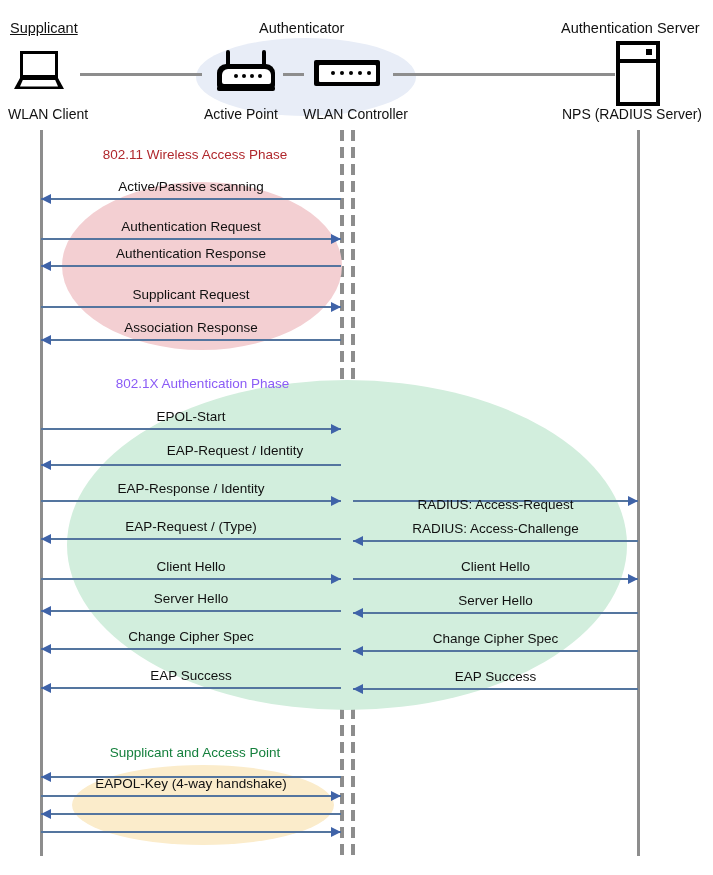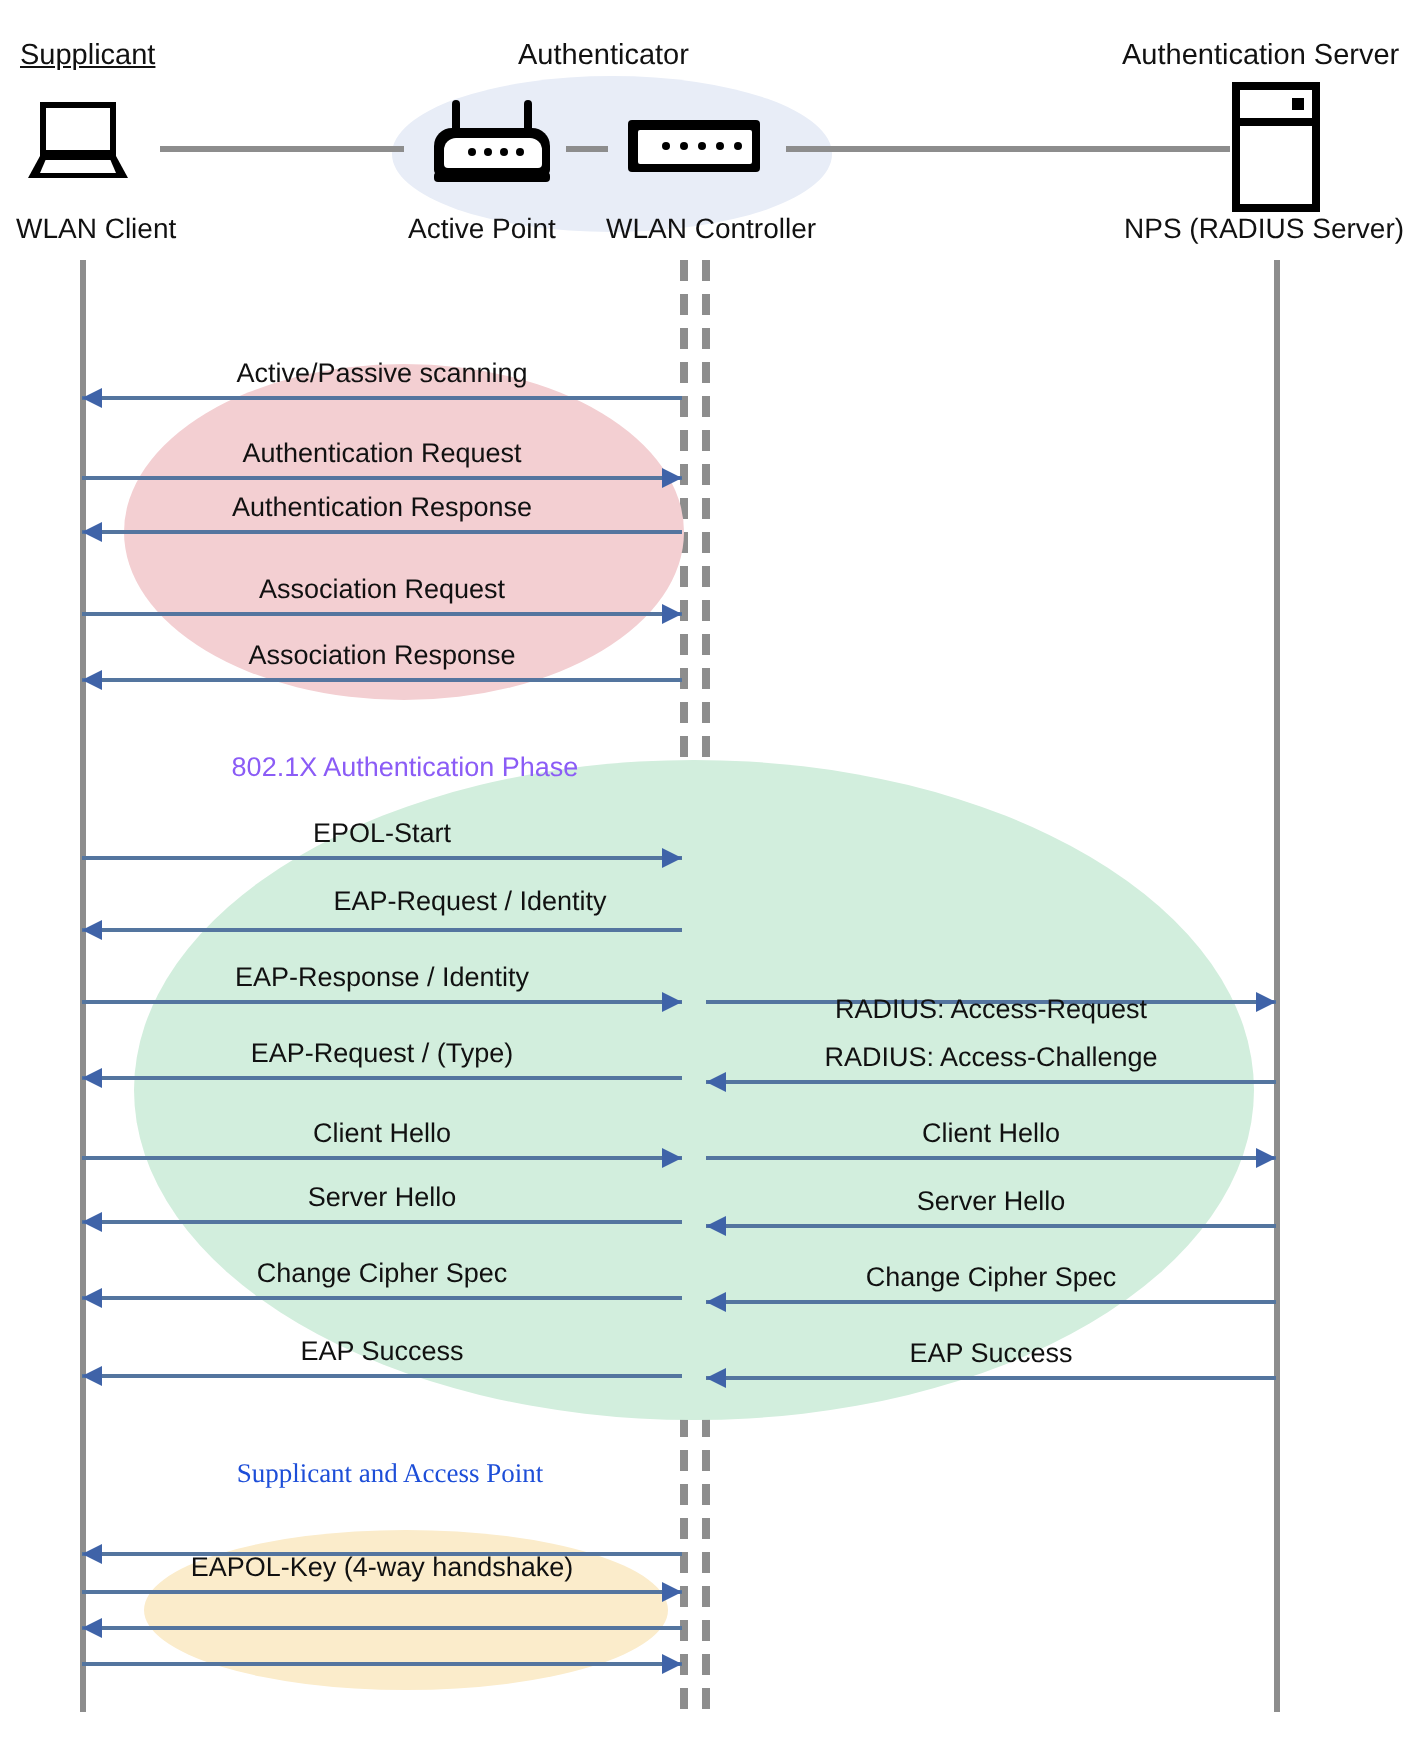--- a/index.html
+++ b/index.html
@@ -123,36 +123,37 @@
 
   <div class="lifeline" style="left:40px;top:130px;height:726px;"></div>
   <div class="lifeline-dash" style="left:340px;top:130px;height:726px;"></div>
   <div class="lifeline-dash" style="left:351px;top:130px;height:726px;"></div>
   <div class="lifeline" style="left:637px;top:130px;height:726px;"></div>
 
   <div class="phase-ellipse" style="left:62px;top:182px;width:280px;height:168px;background:#f3cfd2;"></div>
   <div class="phase-ellipse" style="left:67px;top:380px;width:560px;height:330px;background:#d2eedd;"></div>
   <div class="phase-ellipse" style="left:72px;top:765px;width:262px;height:80px;background:#fbeccb;"></div>
 
+  <div class="phase-label" style="left:80px;top:146px;width:230px;color:#b0282d;">802.11 Wireless Access Phase</div>
   <div class="phase-label" style="left:95px;top:375px;width:215px;color:#8b5cf6;">802.1X Authentication Phase</div>
-  <div class="phase-label" style="left:85px;top:728px;width:220px;color:#1d4ed8;font-family:Liberation Serif, serif;">Supplicant and Access Point</div>
+  <div class="phase-label" style="left:85px;top:744px;width:220px;color:#15803d;">Supplicant and Access Point</div>
 
   <div id="messages">
       <div class="msg-line" style="left: 41px; top: 198px; width: 300px;"></div>
       <div class="msg-head left" style="top: 193.5px; left: 41px;"></div>
       <div class="msg-label" style="left: 41px; width: 300px; top: 179px;">Active/Passive scanning</div>
       <div class="msg-line" style="left: 41px; top: 238px; width: 300px;"></div>
       <div class="msg-head right" style="top: 233.5px; left: 331px;"></div>
       <div class="msg-label" style="left: 41px; width: 300px; top: 219px;">Authentication Request</div>
       <div class="msg-line" style="left: 41px; top: 265px; width: 300px;"></div>
       <div class="msg-head left" style="top: 260.5px; left: 41px;"></div>
       <div class="msg-label" style="left: 41px; width: 300px; top: 246px;">Authentication Response</div>
       <div class="msg-line" style="left: 41px; top: 306px; width: 300px;"></div>
       <div class="msg-head right" style="top: 301.5px; left: 331px;"></div>
-      <div class="msg-label" style="left: 41px; width: 300px; top: 287px;">Association Request</div>
+      <div class="msg-label" style="left: 41px; width: 300px; top: 287px;">Supplicant Request</div>
       <div class="msg-line" style="left: 41px; top: 339px; width: 300px;"></div>
       <div class="msg-head left" style="top: 334.5px; left: 41px;"></div>
       <div class="msg-label" style="left: 41px; width: 300px; top: 320px;">Association Response</div>
       <div class="msg-line" style="left: 41px; top: 428px; width: 300px;"></div>
       <div class="msg-head right" style="top: 423.5px; left: 331px;"></div>
       <div class="msg-label" style="left: 41px; width: 300px; top: 409px;">EPOL-Start</div>
       <div class="msg-line" style="left: 41px; top: 464px; width: 300px;"></div>
       <div class="msg-head left" style="top: 459.5px; left: 41px;"></div>
       <div class="msg-label" style="left: 41px; width: 300px; top: 443px; margin-left: 44px;">EAP-Request / Identity</div>
       <div class="msg-line" style="left: 41px; top: 500px; width: 300px;"></div>

